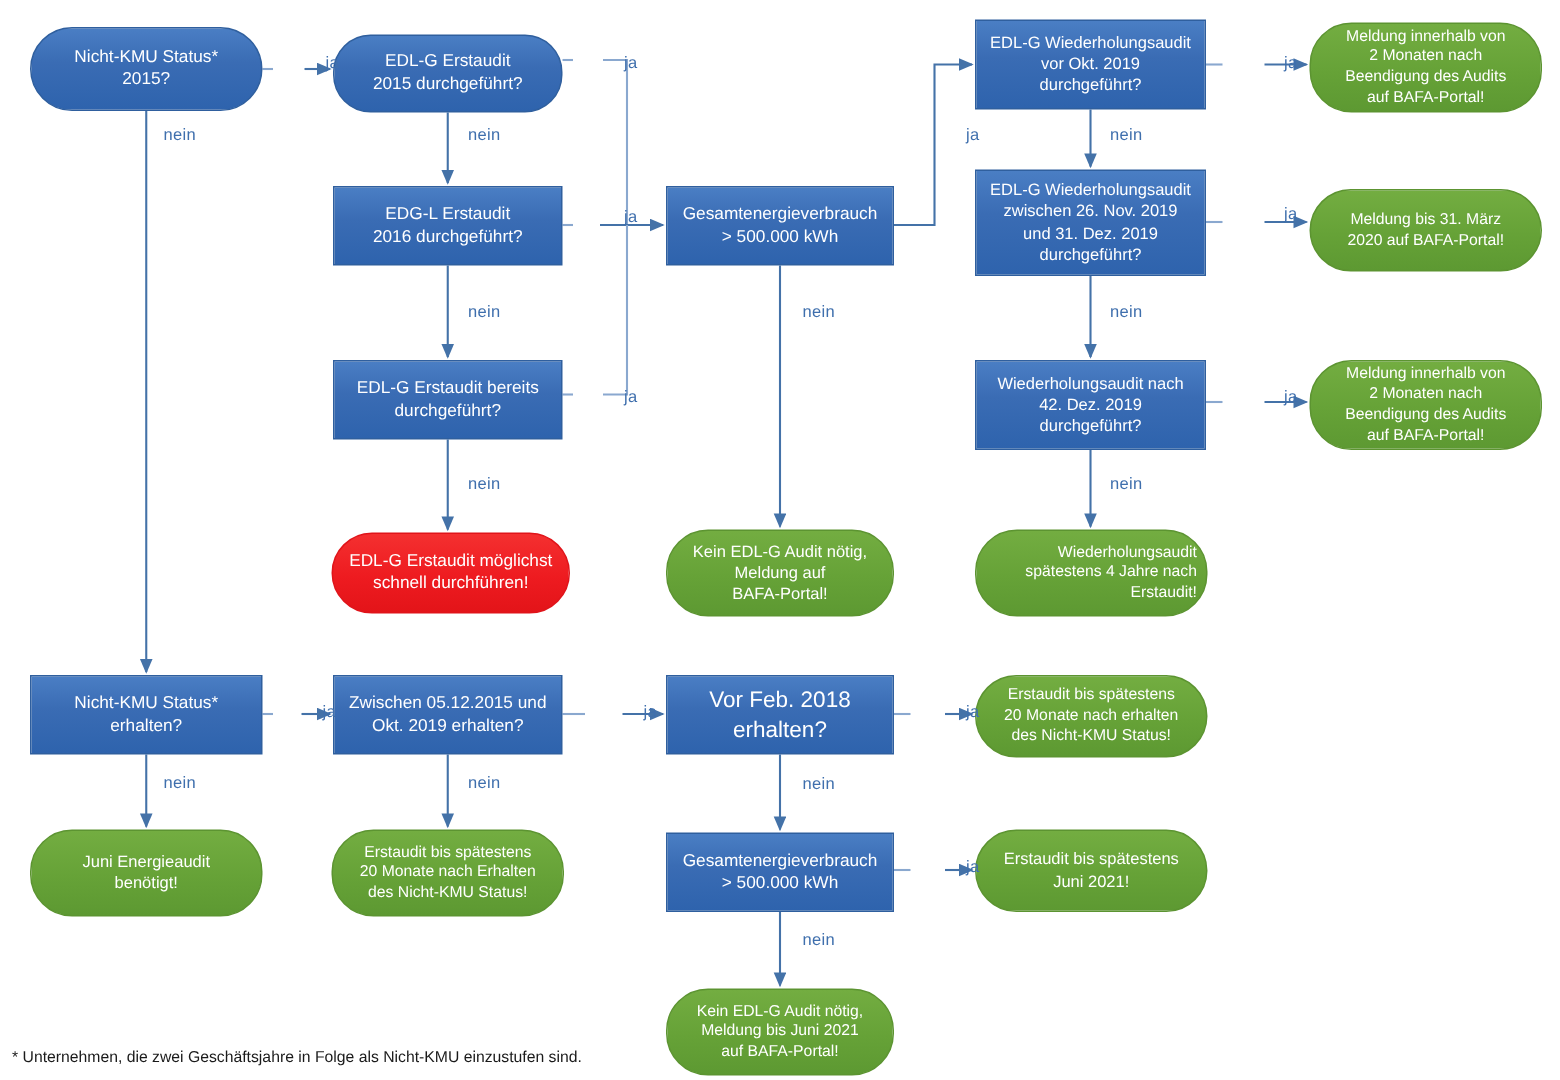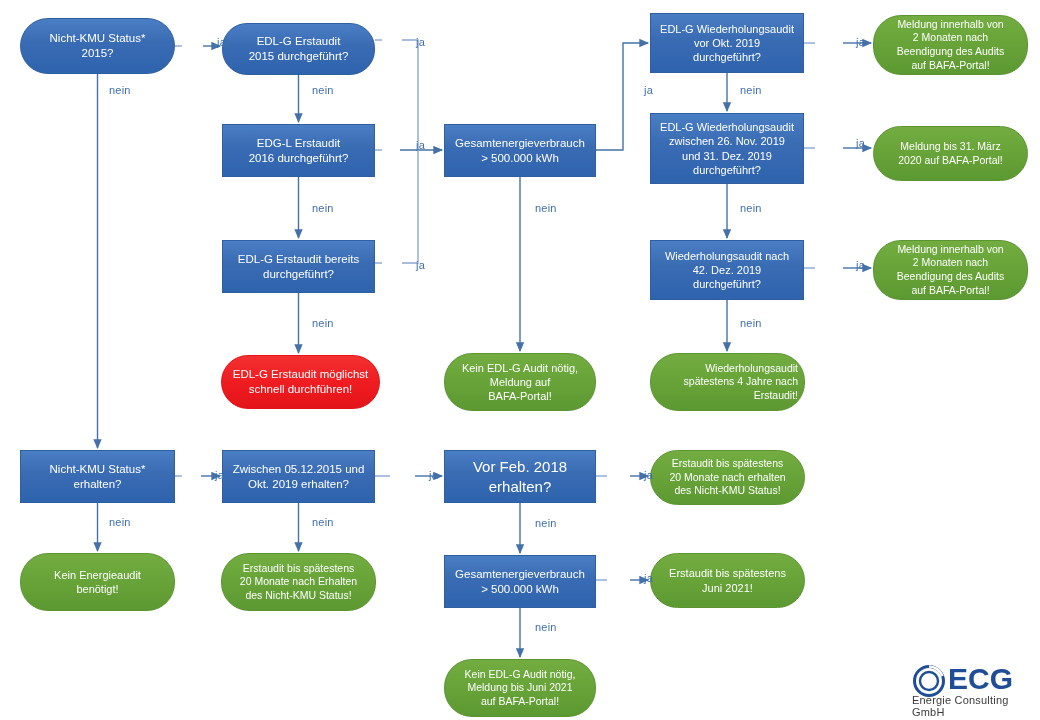--- a/index.html
+++ b/index.html
@@ -185,21 +185,21 @@
 spätestens 4 Jahre nach
 Erstaudit!</span></div>
       <div class="node blue" style="left: 20px; top: 450px; width: 155px; height: 53px; font-size: 11.5px;"><span class="txt">Nicht-KMU Status*
 erhalten?</span></div>
       <div class="node blue" style="left: 222px; top: 450px; width: 153px; height: 53px; font-size: 11.5px;"><span class="txt">Zwischen 05.12.2015 und
 Okt. 2019 erhalten?</span></div>
       <div class="node blue" style="left: 444px; top: 450px; width: 152px; height: 53px; font-size: 15px;"><span class="txt">Vor Feb. 2018 erhalten?</span></div>
       <div class="node green pill" style="left: 650px; top: 450px; width: 155px; height: 55px; font-size: 10.5px;"><span class="txt">Erstaudit bis spätestens
 20 Monate nach erhalten
 des Nicht-KMU Status!</span></div>
-      <div class="node green pill" style="left: 20px; top: 553px; width: 155px; height: 58px; font-size: 11px;"><span class="txt">Kein Energieaudit
+      <div class="node green pill" style="left: 20px; top: 553px; width: 155px; height: 58px; font-size: 11px;"><span class="txt">Juni Energieaudit
 benötigt!</span></div>
       <div class="node green pill" style="left: 221px; top: 553px; width: 155px; height: 58px; font-size: 10.5px;"><span class="txt">Erstaudit bis spätestens
 20 Monate nach Erhalten
 des Nicht-KMU Status!</span></div>
       <div class="node blue" style="left: 444px; top: 555px; width: 152px; height: 53px; font-size: 11.5px;"><span class="txt">Gesamtenergieverbrauch
 &gt; 500.000 kWh</span></div>
       <div class="node green pill" style="left: 650px; top: 553px; width: 155px; height: 55px; font-size: 11px;"><span class="txt">Erstaudit bis spätestens
 Juni 2021!</span></div>
       <div class="node green pill" style="left: 444px; top: 659px; width: 152px; height: 58px; font-size: 10.5px;"><span class="txt">Kein EDL-G Audit nötig,
 Meldung bis Juni 2021
@@ -225,26 +225,16 @@
       <div class="edge-label" style="left: 188px; top: 469px;">ja</div>
       <div class="edge-label" style="left: 82px; top: 516px;">nein</div>
       <div class="edge-label" style="left: 402px; top: 469px;">ja</div>
       <div class="edge-label" style="left: 285px; top: 516px;">nein</div>
       <div class="edge-label" style="left: 617px; top: 469px;">ja</div>
       <div class="edge-label" style="left: 508px; top: 517px;">nein</div>
       <div class="edge-label" style="left: 617px; top: 572px;">ja</div>
       <div class="edge-label" style="left: 508px; top: 621px;">nein</div>
     </div>
 
-
-  <div class="logo">
-    <span class="logo-mark">
-      <svg width="34" height="34" viewBox="0 0 34 34">
-        <circle cx="17" cy="17" r="14.5" fill="none" stroke="#1f4e96" stroke-width="3"></circle>
-        <circle cx="17" cy="17" r="9" fill="none" stroke="#1f4e96" stroke-width="2.4"></circle>
-        <path d="M17,2.5 A14.5,14.5 0 0 1 30.5,12" fill="none" stroke="#ffffff" stroke-width="2.6"></path>
-      </svg>
-    </span>
-    <span class="logo-word">ECG</span>
-    <span class="logo-tag">Energie Consulting GmbH</span>
-  </div>
+  <div class="footnote">* Unternehmen, die zwei Geschäftsjahre in Folge als Nicht-KMU einzustufen sind.</div>
+
 
 </div>
 
 </body></html>

